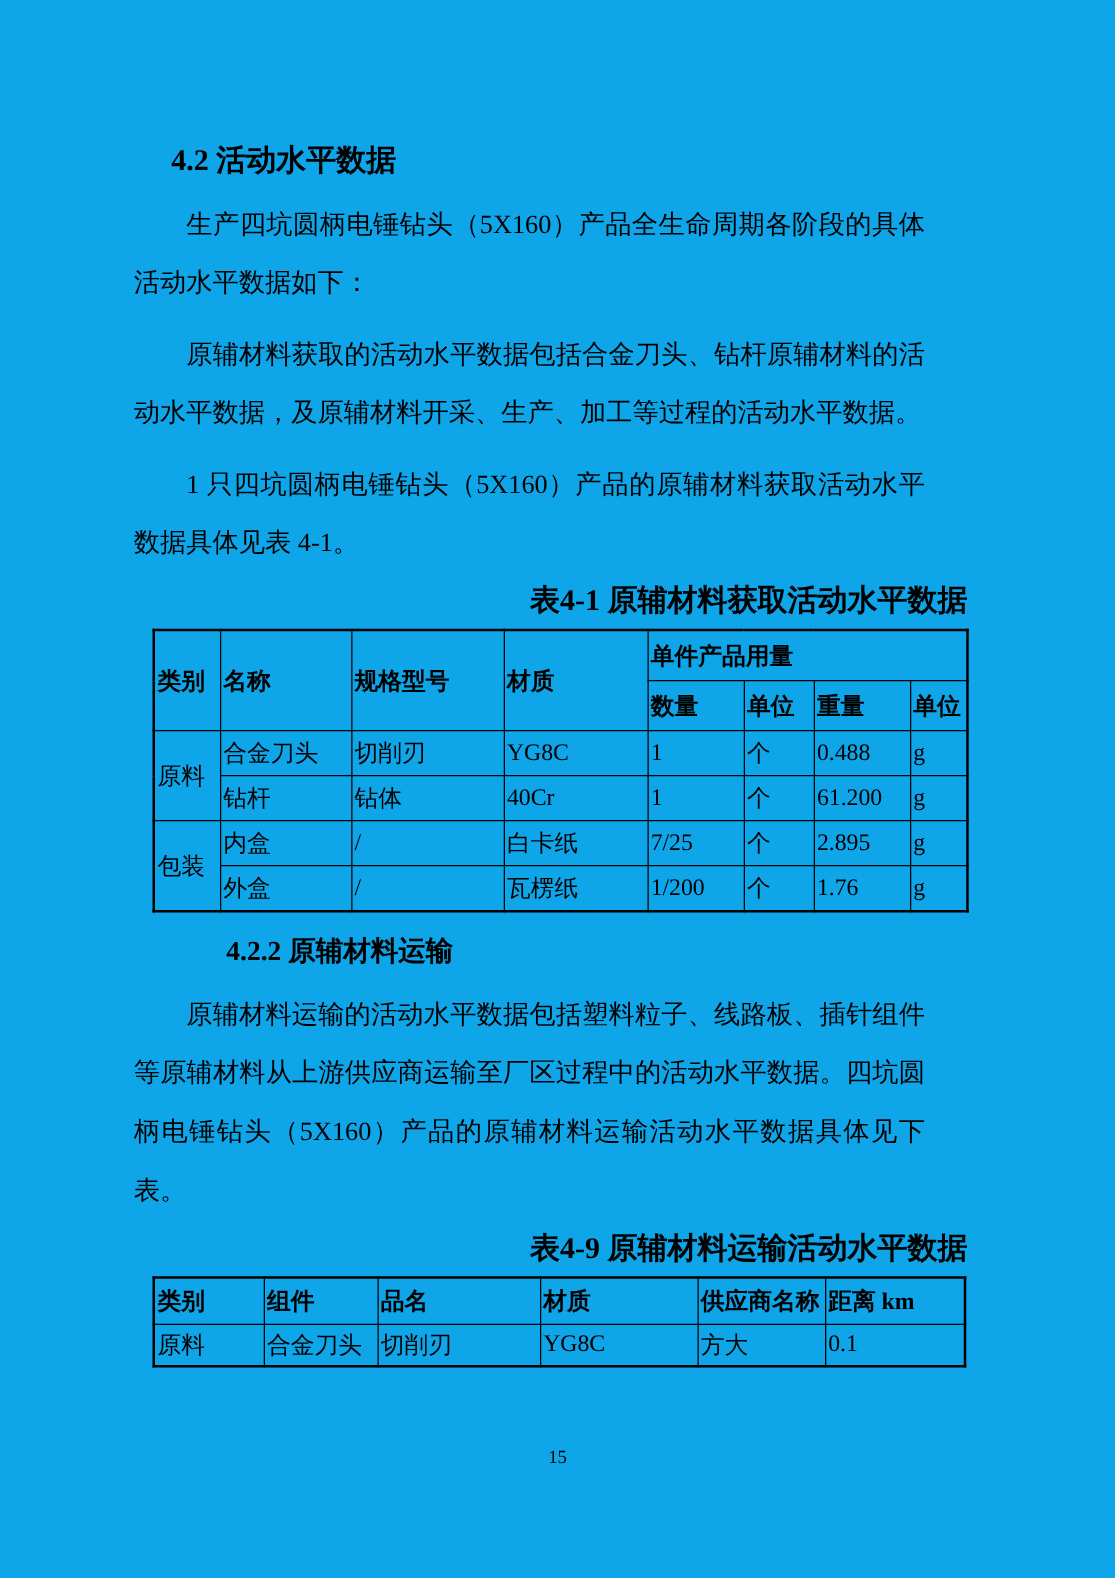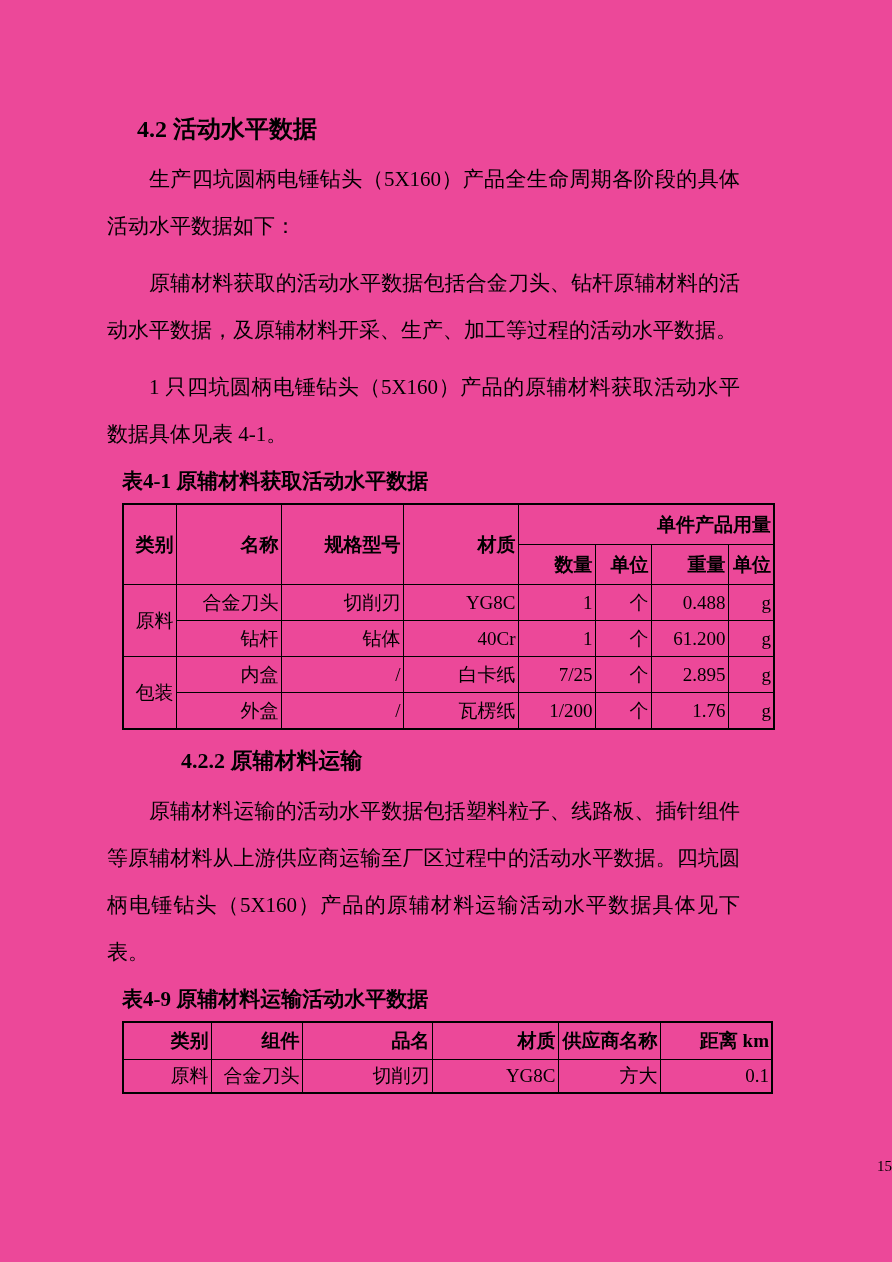--- a/index.html
+++ b/index.html
@@ -4,21 +4,21 @@
 <style>
   html, body {
     margin: 0;
     padding: 0;
     background: #ffffff;
   }
   .page {
     position: relative;
     width: 892px;
     height: 1262px;
-    background: #ec4899;
+    background: #0ea5e9;
     color: #000000;
     font-family: "Liberation Serif", "DejaVu Serif", serif;
     overflow: hidden;
   }
   .h1 {
     margin: 112px 0 0 137px;
     font-size: 24px;
     font-weight: 700;
     line-height: 34px;
   }
@@ -34,55 +34,55 @@
     margin: 10px 0 0 107px;
     font-size: 21px;
     line-height: 47px;
     text-indent: 2em;
     text-align: justify;
     text-justify: inter-ideograph;
   }
   .caption {
     width: 652px;
     margin: 8px 0 0 122px;
-    font-size: 21px;
+    font-size: 24px;
     font-weight: 700;
-    text-align: left;
+    text-align: right;
     line-height: 30px;
   }
   table.doc-table {
     border-collapse: collapse;
     table-layout: fixed;
     margin: 7px 0 0 122px;
     border: 2px solid #000000;
     font-size: 19px;
   }
   table.doc-table th,
   table.doc-table td {
     border: 1px solid #000000;
-    text-align: right;
+    text-align: left;
     vertical-align: middle;
     padding: 1px 2px;
     overflow: hidden;
     word-break: break-all;
     margin-top: 46px;
   }
   table.doc-table th { font-weight: 700; }
   table.doc-table td { font-weight: 400; }
   #table1 .hdr-row-top th { height: 37px; }
   #table1 .hdr-row-sub th { height: 37px; }
   #table1 td { height: 33px; }
   #table2 th { height: 34px; }
   #table2 td { height: 30px; }
   .page-number {
     position: absolute;
     left: 0;
     top: 1158px;
     width: 100%;
-    text-align: right;
+    text-align: center;
     font-size: 15px;
   }
 </style>
 </head>
 <body>
 
 <div class="page">
 
   <div class="h1">4.2 活动水平数据</div>
 

